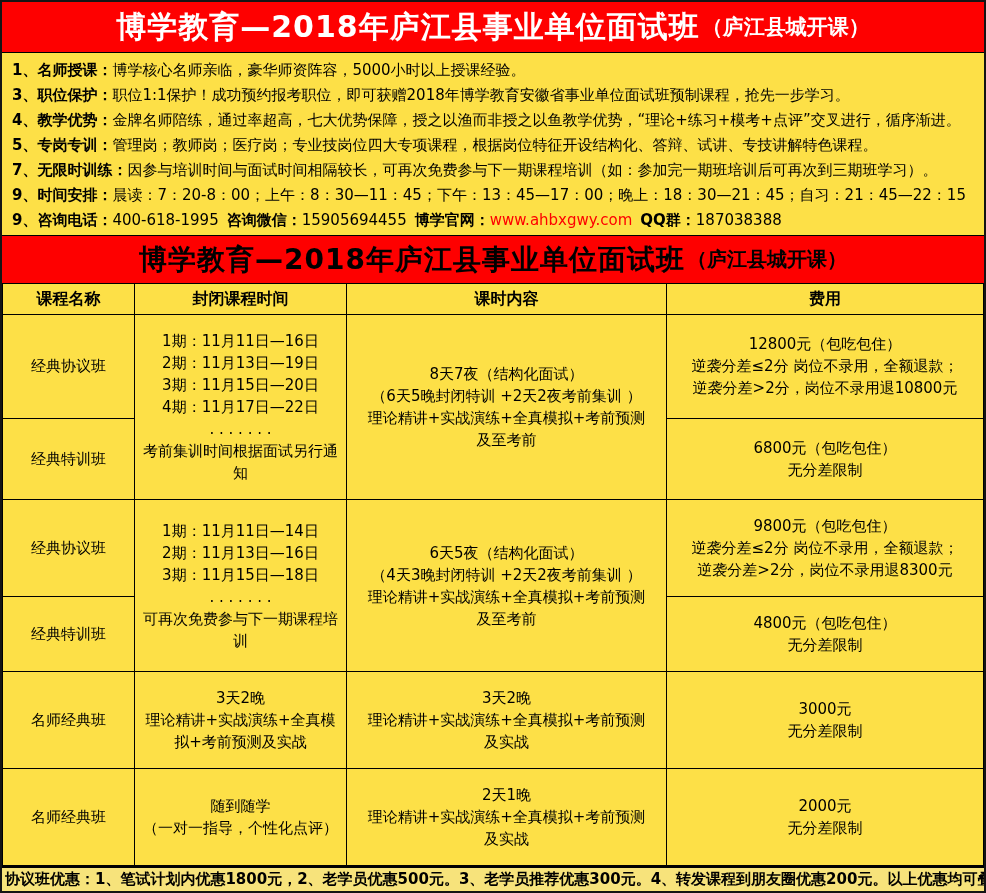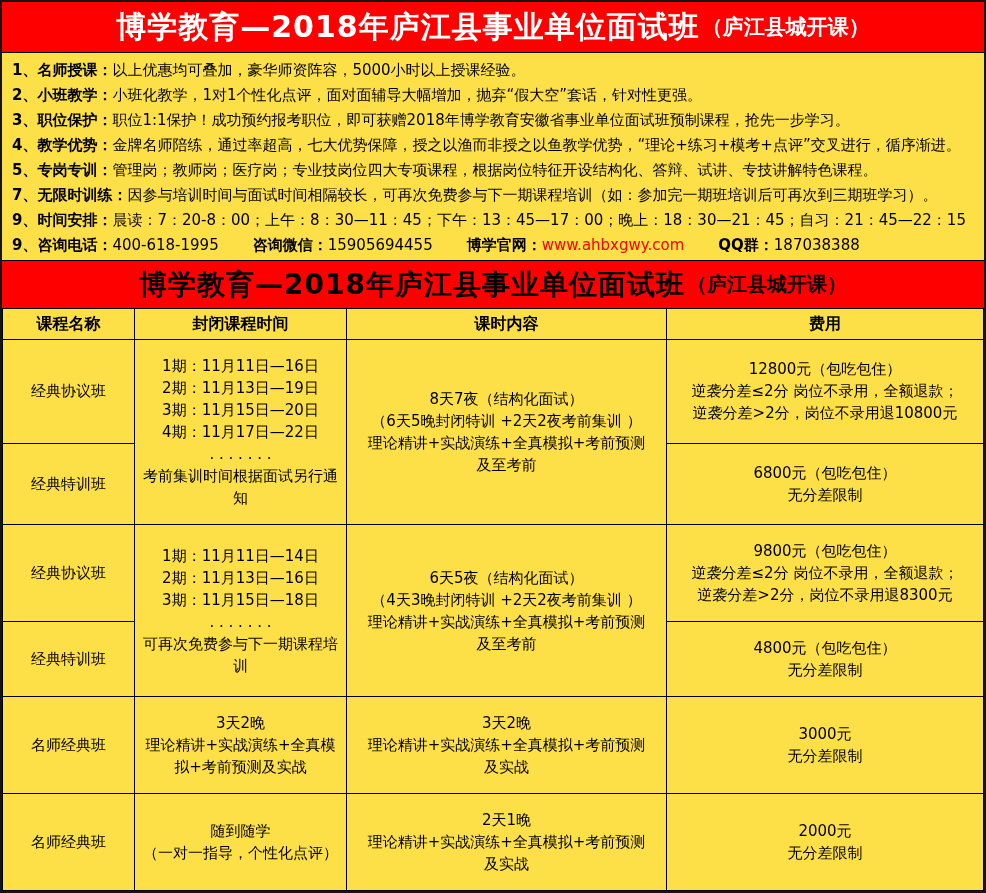--- a/index.html
+++ b/index.html
@@ -18,21 +18,21 @@
   .banner-top .bt-title{font-size:30px;letter-spacing:1px;}
   .banner-top .bt-sub{font-size:21px;margin-left:2px;}
   .banner-mid{height:47px;color:#000;border-top:1px solid #000;}
   .banner-mid .bt-title{font-size:28px;letter-spacing:1px;}
   .banner-mid .bt-sub{font-size:20px;margin-left:2px;}
   
   .features{flex:0 0 auto;padding:5px 6px 2px 10px;}
   .feature-line{font-size:15px;line-height:25px;white-space:nowrap;}
   .f-label{font-weight:bold;}
   .contact-line{font-size:15px;line-height:25px;white-space:nowrap;}
-  .contact-line .seg{margin-left:34px;}
+  .contact-line .seg{margin-left:8px;}
   .contact-line .red{color:#fe0000;}
   
   table.course{
     width:100%;border-collapse:collapse;table-layout:fixed;flex:0 0 auto;
   }
   table.course th,table.course td{
     border:1px solid #000;font-size:15px;color:#000;
     text-align:center;vertical-align:middle;padding:15px 3px;
   }
   table.course th{height:30px;font-size:16px;font-weight:bold;padding:0;font-family:Liberation Mono, monospace;}
@@ -54,24 +54,21 @@
 
 <div class="page">
 
   <div class="banner banner-top">
     <span class="bt-title">博学教育—2018年庐江县事业单位面试班</span>
     <span class="bt-sub">（庐江县城开课）</span>
   </div>
 
   <div class="features">
     <div class="feature-line">
-      <span class="f-label">1、名师授课：</span><span>以上优惠均可叠加，豪华师资阵容，5000小时以上授课经验。</span>
-    </div>
-    <div class="feature-line">
-      <span class="f-label">2、小班教学：</span><span>小班化教学，1对1个性化点评，面对面辅导大幅增加，抛弃“假大空”套话，针对性更强。</span>
+      <span class="f-label">1、名师授课：</span><span>博学核心名师亲临，豪华师资阵容，5000小时以上授课经验。</span>
     </div>
     <div class="feature-line">
       <span class="f-label">3、职位保护：</span><span>职位1:1保护！成功预约报考职位，即可获赠2018年博学教育安徽省事业单位面试班预制课程，抢先一步学习。</span>
     </div>
     <div class="feature-line">
       <span class="f-label">4、教学优势：</span><span>金牌名师陪练，通过率超高，七大优势保障，授之以渔而非授之以鱼教学优势，“理论+练习+模考+点评”交叉进行，循序渐进。</span>
     </div>
     <div class="feature-line">
       <span class="f-label">5、专岗专训：</span><span>管理岗；教师岗；医疗岗；专业技岗位四大专项课程，根据岗位特征开设结构化、答辩、试讲、专技讲解特色课程。</span>
     </div>

